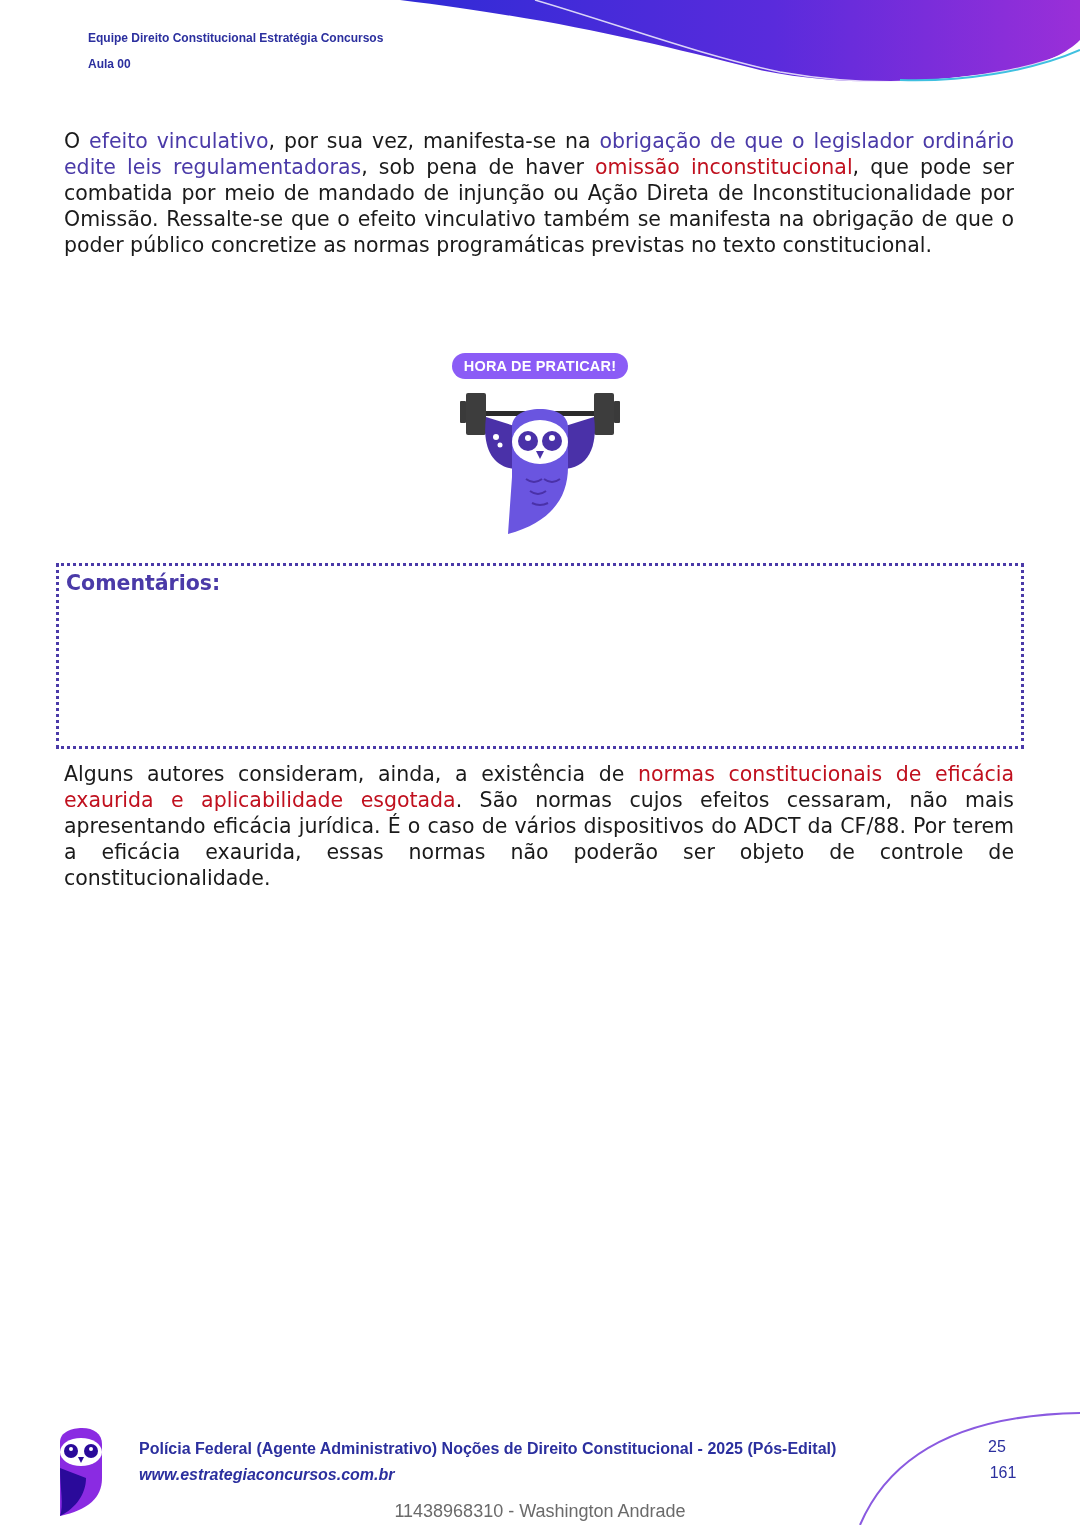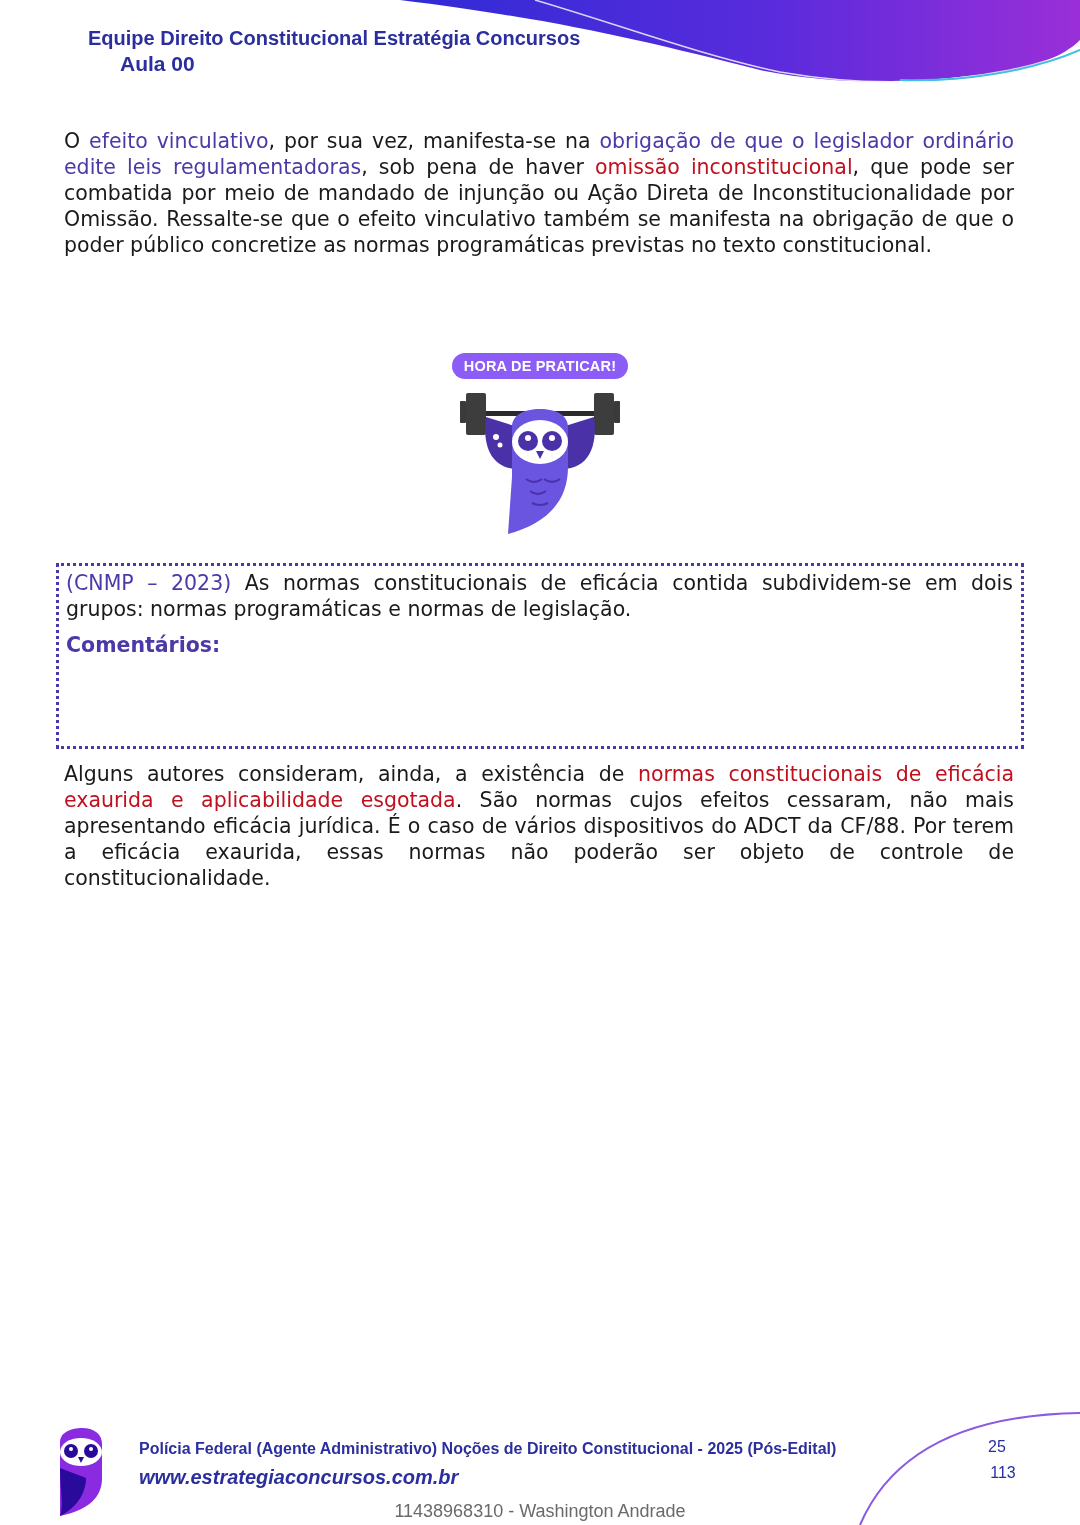--- a/index.html
+++ b/index.html
@@ -1,41 +1,41 @@
 <!DOCTYPE html>
 <html><head>
   <meta charset="utf-8">
   <style>
     * { box-sizing: border-box; margin: 0; padding: 0; }
     html, body { width: 1080px; height: 1525px; background: #ffffff; overflow: hidden; }
     body { position: relative; font-family: "DejaVu Sans", sans-serif; color: #1a1a1a; }
 
     .header-wave { position: absolute; left: 0; top: 0; width: 1080px; height: 110px; }
     .header-text { position: absolute; left: 88px; top: 28px; font-family: "Liberation Sans", sans-serif; font-weight: bold; color: #2b2f9e; }
-    .header-title { font-size: 20px; line-height: 20px; }
-    .header-lesson { font-size: 21px; line-height: 20px; margin-top: 6px; margin-left: 32px; }
+    .header-title { font-size: 12px; line-height: 20px; }
+    .header-lesson { font-size: 12px; line-height: 20px; margin-top: 6px; }
 
     .content { position: absolute; left: 64px; top: 128px; width: 950px; font-size: 20.5px; line-height: 26px; text-align: justify; }
     .content p { margin-bottom: 14px; }
     .hl-purple { color: #4a3aa8; }
     .hl-red { color: #c0101e; }
 
     .practice { position: absolute; left: 452px; top: 353px; width: 176px; height: 185px; }
     .practice-badge { position: absolute; left: 0; top: 0; width: 176px; height: 26px; border-radius: 13px; background: #8b5cf6; color: #ffffff; font-family: "Liberation Sans", sans-serif; font-weight: bold; font-size: 14.5px; text-align: center; line-height: 26px; letter-spacing: 0.2px; }
     .practice-owl { position: absolute; left: 0; top: 34px; width: 176px; height: 150px; }
 
     .question-box { position: absolute; left: 56px; top: 563px; width: 968px; height: 186px; border: 3px dotted #4a3aa8; padding: 4px 8px 0 7px; font-size: 20.5px; line-height: 26px; text-align: justify; }
     .question-box .q { margin-bottom: 10px; }
     .question-box .comments-label { color: #4a3aa8; margin-bottom: 11px; font-weight: bold; }
 
     .after { position: absolute; left: 64px; top: 761px; width: 950px; font-size: 20.5px; line-height: 26px; text-align: justify; }
 
     .footer-owl { position: absolute; left: 56px; top: 1428px; width: 50px; height: 88px; }
     .footer-course { position: absolute; left: 139px; top: 1440px; font-family: "Liberation Sans", sans-serif; font-weight: bold; font-size: 16px; color: #2b2f9e; }
-    .footer-site { position: absolute; left: 139px; top: 1466px; font-family: "Liberation Sans", sans-serif; font-weight: bold; font-style: italic; font-size: 20px; color: #2b2f9e; }
+    .footer-site { position: absolute; left: 139px; top: 1466px; font-family: "Liberation Sans", sans-serif; font-weight: bold; font-style: italic; font-size: 16px; color: #2b2f9e; }
     .footer-page { position: absolute; left: 988px; top: 1438px; width: 30px; font-family: "Liberation Sans", sans-serif; font-size: 16px; color: #2b2f9e; }
     .footer-total { position: absolute; left: 984px; top: 1464px; width: 38px; text-align: center; font-family: "Liberation Sans", sans-serif; font-size: 16px; color: #2b2f9e; }
     .footer-arc { position: absolute; left: 850px; top: 1405px; width: 230px; height: 120px; }
     .watermark { position: absolute; left: 0; width: 1080px; top: 1501px; text-align: center; font-family: "Liberation Sans", sans-serif; font-size: 18px; color: #6a6a6a; }
   </style>
 </head>
 <body>
 
 <svg class="header-wave" viewBox="0 0 1080 110" preserveAspectRatio="none">
   <defs>
@@ -82,21 +82,20 @@
     <path d="M84,64 L92,64 L88,72 Z" fill="#4a31a8"></path>
 
     <path d="M74,92 Q82,98 90,92 M92,92 Q100,98 108,92 M78,104 Q86,110 94,104 M80,116 Q88,120 96,116" fill="none" stroke="#4a31a8" stroke-width="2"></path>
 
     <circle cx="44" cy="50" r="3" fill="#ffffff"></circle>
     <circle cx="48" cy="58" r="2.5" fill="#ffffff"></circle>
   </svg>
 </div>
 
 <div class="question-box">
-  <div class="q"><span class="hl-purple">(CNMP – 2023)</span><span> As normas constitucionais de eficácia contida subdividem-se em dois grupos: normas programáticas e normas de legislação.</span></div>
   <div class="comments-label">Comentários:</div>
 </div>
 
 <div class="after"><span>Alguns autores consideram, ainda, a existência de </span><span class="hl-red">normas constitucionais de eficácia exaurida e aplicabilidade esgotada</span><span>. São normas cujos efeitos cessaram, não mais apresentando eficácia jurídica. É o caso de vários dispositivos do ADCT da CF/88. Por terem a eficácia exaurida, essas normas não poderão ser objeto de controle de constitucionalidade.</span></div>
 
 <svg class="footer-owl" viewBox="0 0 50 88">
   <path d="M4,14 C4,4 16,0 26,0 C38,0 46,6 46,16 L46,50 C46,70 32,82 4,88 Z" fill="#8a2be2"></path>
   <path d="M4,40 C4,60 8,78 4,88 C20,80 30,66 30,50 Z" fill="#2a0a9a"></path>
   <ellipse cx="25" cy="24" rx="21" ry="14" fill="#ffffff"></ellipse>
   <circle cx="15" cy="23" r="7" fill="#2a0a9a"></circle>
@@ -104,14 +103,14 @@
   <circle cx="15" cy="21" r="2" fill="#ffffff"></circle>
   <circle cx="35" cy="21" r="2" fill="#ffffff"></circle>
   <path d="M22,29 L28,29 L25,35 Z" fill="#2a0a9a"></path>
 </svg>
 <div class="footer-course">Polícia Federal (Agente Administrativo) Noções de Direito Constitucional - 2025 (Pós-Edital)</div>
 <div class="footer-site">www.estrategiaconcursos.com.br</div>
 <svg class="footer-arc" viewBox="0 0 230 120">
   <path d="M10,120 C40,50 110,10 230,8" fill="none" stroke="#8a5ae0" stroke-width="2"></path>
 </svg>
 <div class="footer-page">25</div>
-<div class="footer-total">113</div>
+<div class="footer-total">161</div>
 <div class="watermark">11438968310 - Washington Andrade</div>
 
 </body></html>

